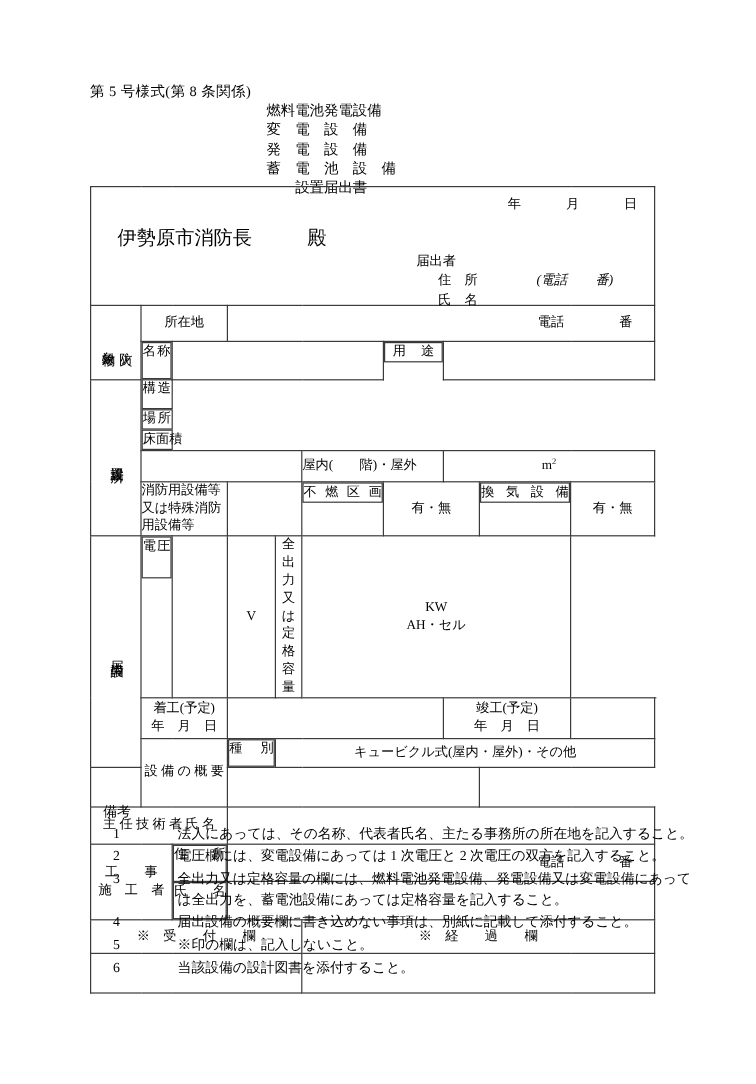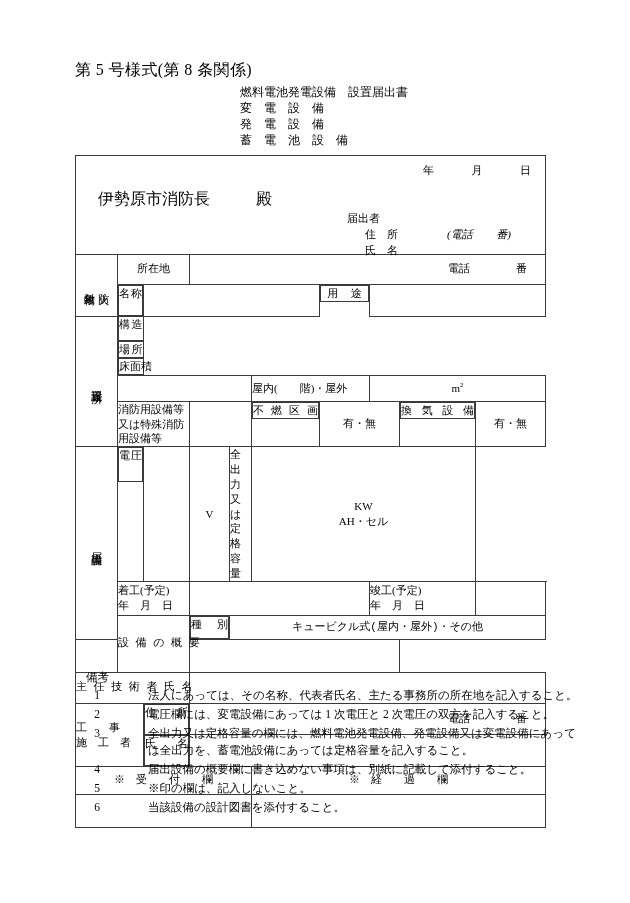--- a/index.html
+++ b/index.html
@@ -20,33 +20,33 @@
     position: absolute;
     left: 0; top: 0;
     width: 630px;
     height: 903px;
   }
 
   
   .form-no {
     position: absolute;
     left: 75px;
-    top: 60px;
-    font-size: 16px;
+    top: 68px;
+    font-size: 12px;
     letter-spacing: 0.4px;
     white-space: nowrap;
   }
 
   .title-block {
     position: absolute;
-    left: 240px;
+    left: 222px;
     top: 84px;
     display: flex;
-    flex-direction: row;
-    align-items: flex-start;
+    flex-direction: column;
+    align-items: center;
   }
   .title-stack {
     display: flex;
     flex-direction: column;
   }
   .title-line {
     font-size: 12px;
     line-height: 16px;
     height: 16px;
     width: 108px;
@@ -105,31 +105,31 @@
   .spread {
     display: flex;
     justify-content: space-between;
     padding: 3px 6px;
     white-space: nowrap;
   }
   .spread-c { display: flex; justify-content: space-around; padding: 3px 6px; }
   .center { text-align: center; }
   .right { text-align: center; }
   .left { text-align: center; }
-  .nowrap { white-space: nowrap; font-family: Liberation Mono, monospace; }
+  .nowrap { white-space: nowrap; }
 
   .multi {
     padding: 3px 5px;
     line-height: 1.3;
     text-align: left;
   }
   .twoline {
     padding: 2px 5px;
     line-height: 1.35;
-    text-align: left;
+    text-align: center;
   }
 
   
   .top-cell { height: 98px; position: relative; }
   .date-line {
     position: absolute;
     right: 14px;
     top: 7px;
     width: 108px;
     display: flex;
@@ -158,21 +158,20 @@
     justify-content: space-between;
     width: 34px;
   }
   .submitter .tel { margin-left: 48px; display: inline-flex; justify-content: space-between; width: 64px; font-style: italic;}
 
   .tel-inline {
     display: flex;
     justify-content: flex-end;
     gap: 46px;
     padding-right: 18px;
-    font-family: Liberation Mono, monospace;
   }
 
   .sup2 { font-size: 7px; vertical-align: super; }
 
   
   .remarks {
     position: absolute;
     left: 86px;
     top: 672px;
     width: 500px;

